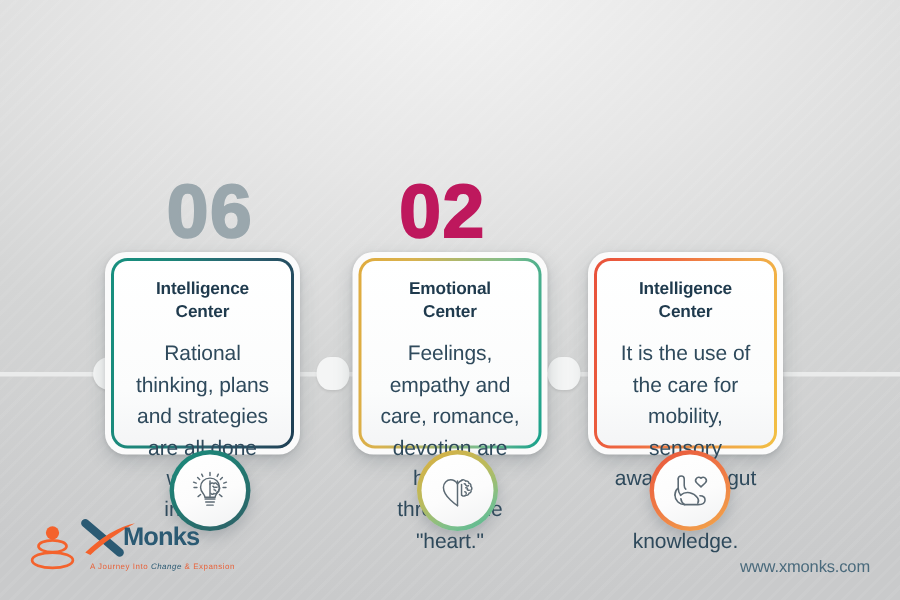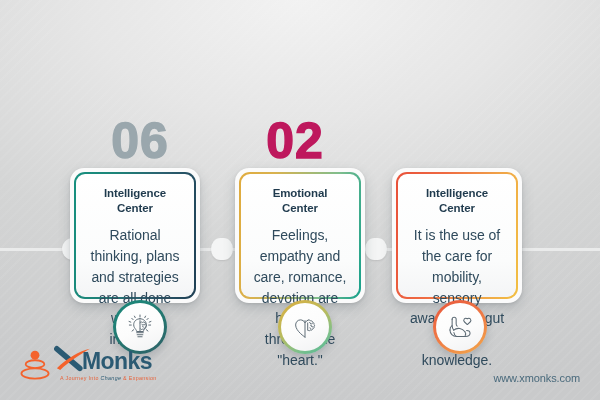--- a/index.html
+++ b/index.html
@@ -92,21 +92,21 @@
   .badge.b2 { background:linear-gradient(150deg,#dcae3f 0%,#b9bb5e 45%,#7cc08c 75%,#4bb596 100%); }
   .badge.b3 { background:linear-gradient(150deg,#e8553c 0%,#ef7a45 50%,#f2a94b 100%); }
   .badge svg { display:block; }
 
   
   .logo { position:absolute; left:18px; top:342px; width:200px; height:50px; }
   .logo-mark { position:absolute; left:0; top:6px; }
   .logo-x { position:absolute; left:36px; top:0px; }
   .logo-word {
     position:absolute; left:64px; top:6px;
-    color:#2b5a73; font-size:23px; font-weight:bold; letter-spacing:-0.6px;
+    color:#2b5a73; font-size:17px; font-weight:bold; letter-spacing:-0.6px;
   }
   .logo-tag {
     position:absolute; left:42px; top:33px;
     font-size:5.3px; letter-spacing:.35px; color:#e8623a; white-space:nowrap;
   }
   .logo-tag i { color:#2b5a73; font-style:italic; }
 
   .site {
     position:absolute; right:20px; top:372px;
     color:#4a6a7c; font-size:11px; font-weight:normal; letter-spacing:-0.1px;

